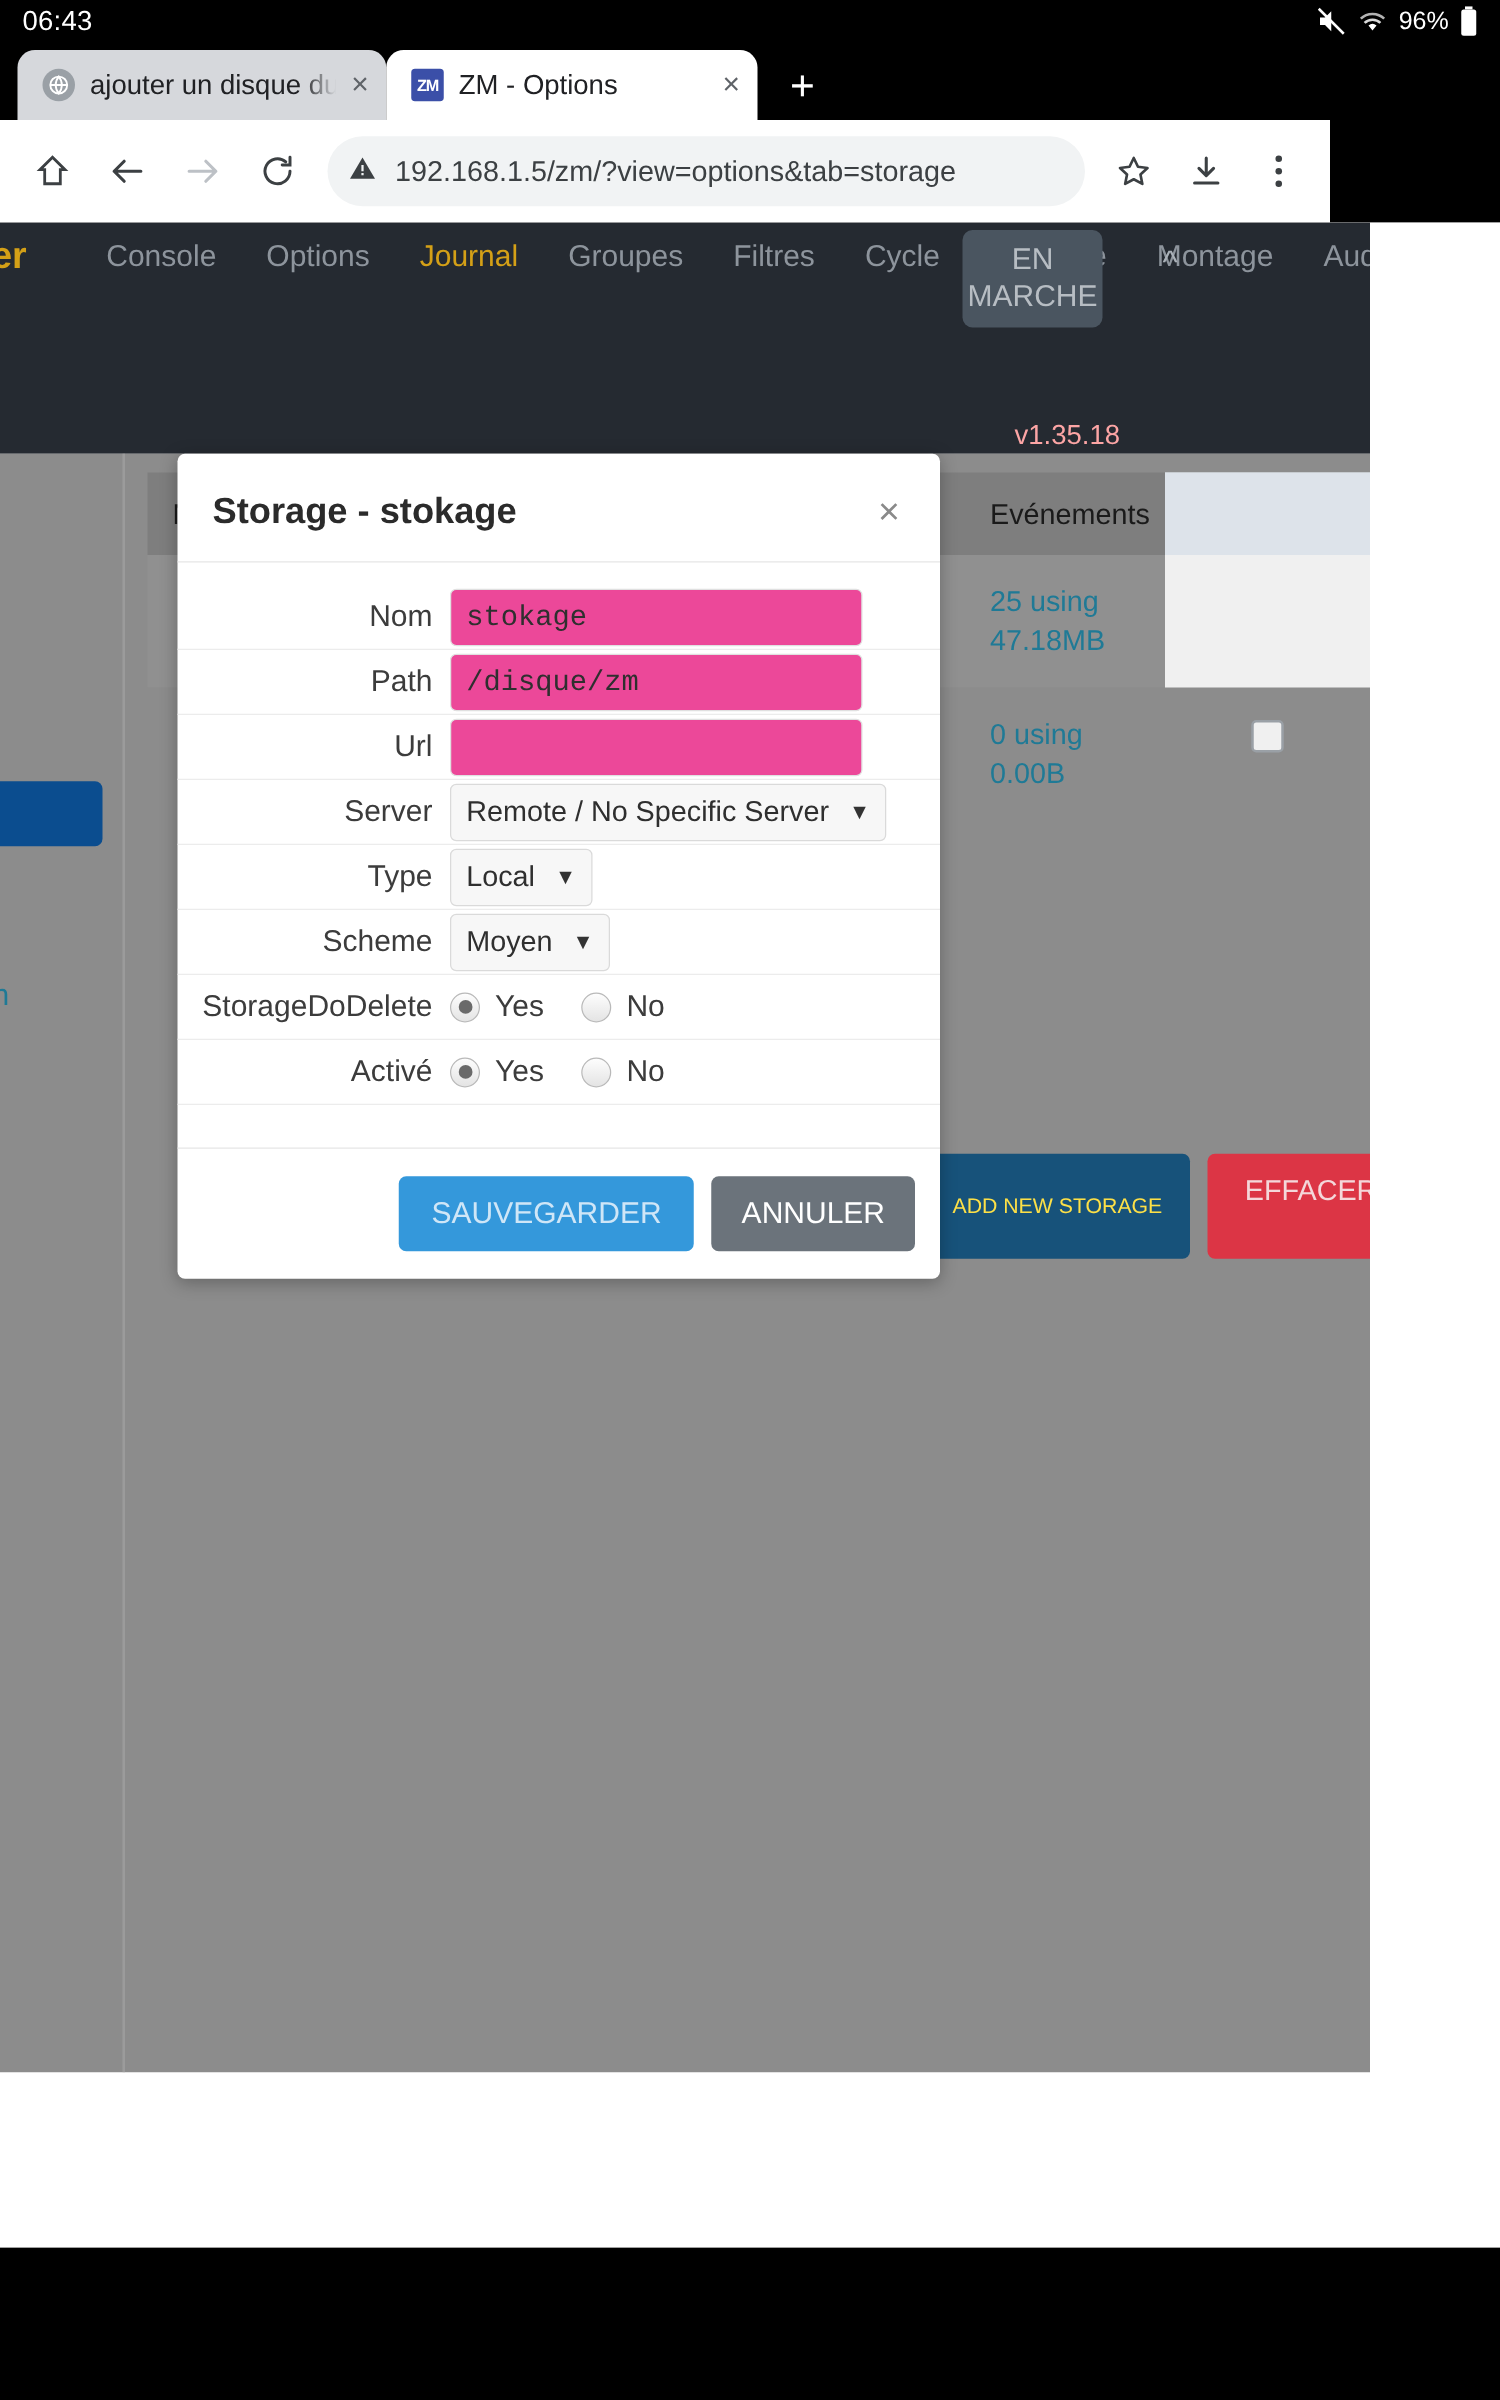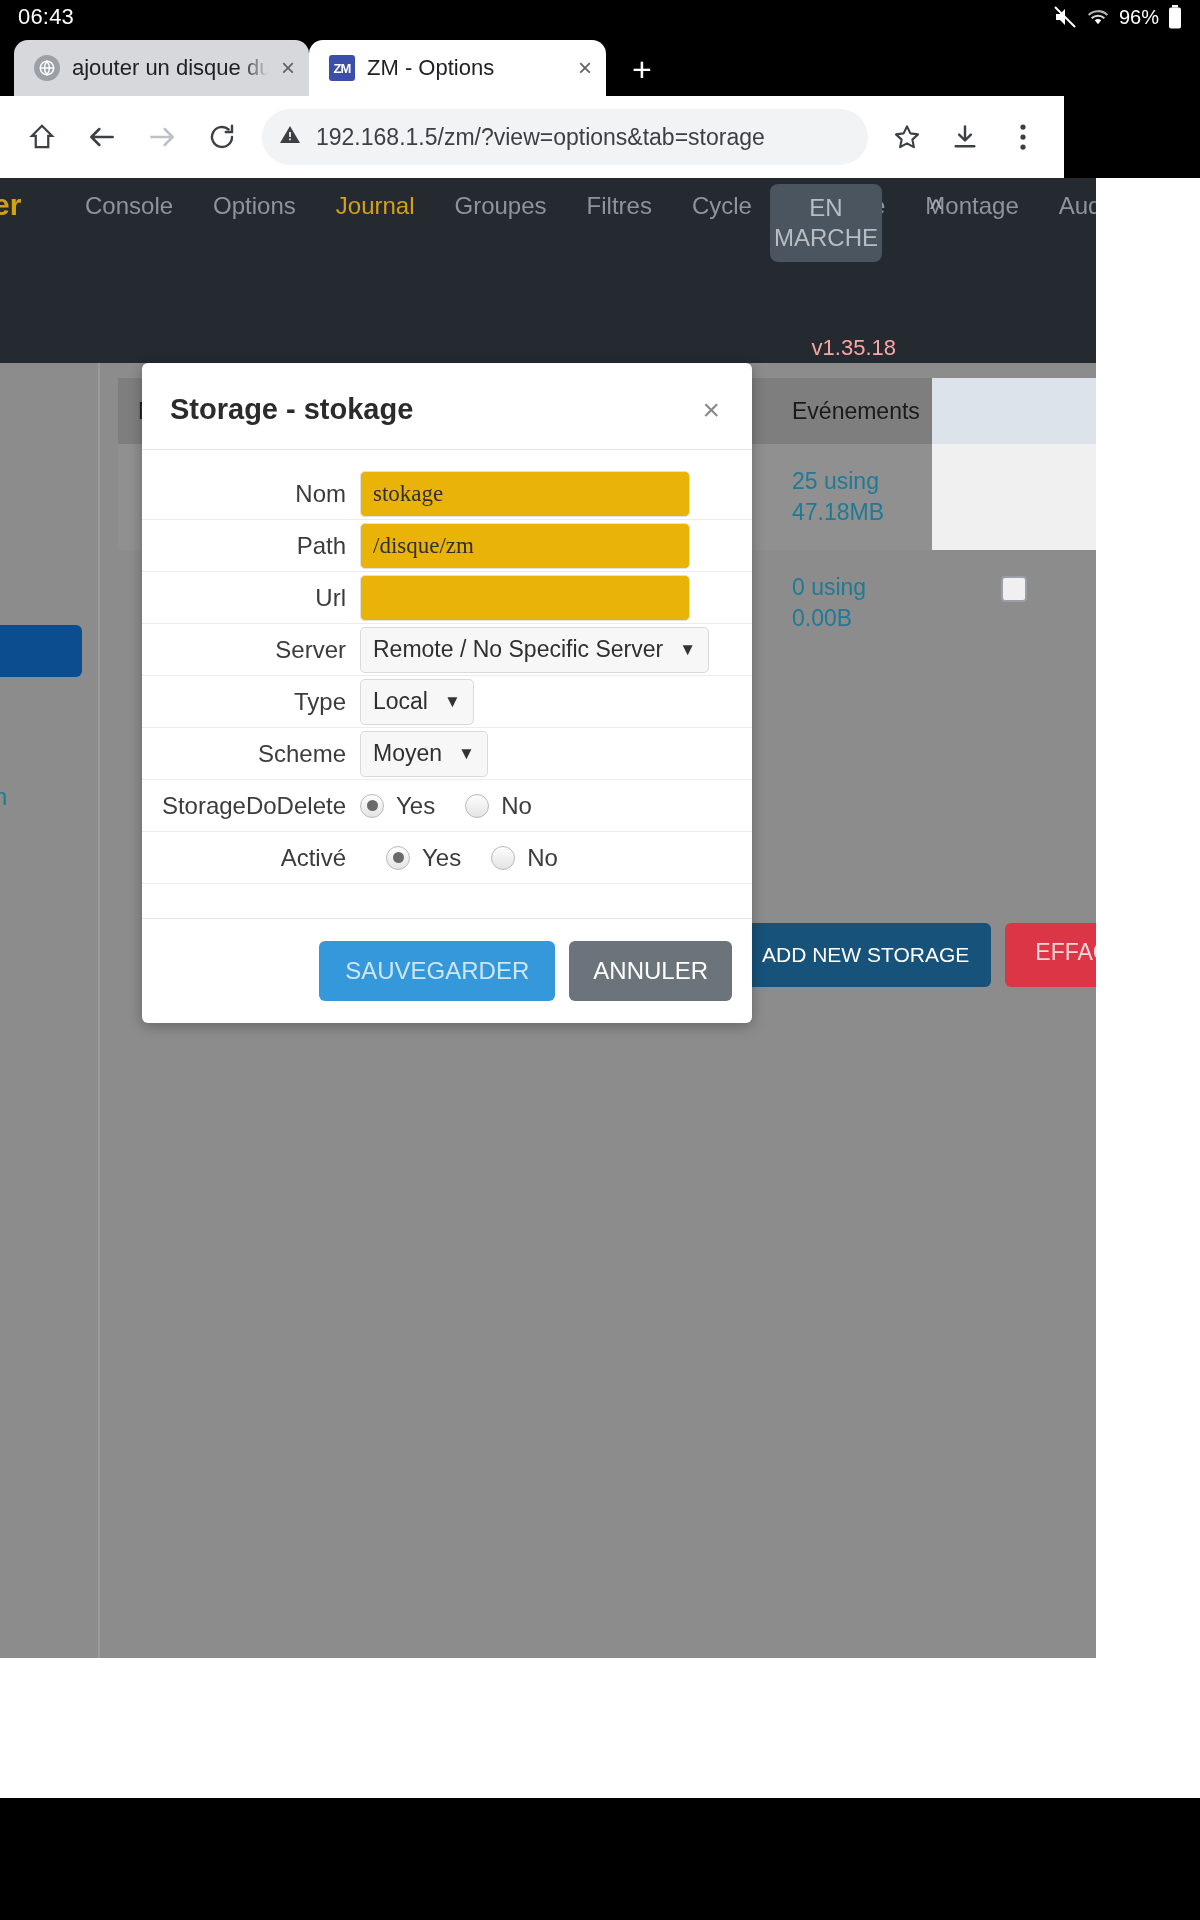--- a/index.html
+++ b/index.html
@@ -156,22 +156,22 @@
     width: 26px; height: 26px; border: 2px solid #9aa0a6; border-radius: 4px;
     background: #f0f0f0;
   }
   .sel-bg-1 { position: absolute; right: 0; top: 66px; width: 164px; height: 106px; background: #f0f0f0; }
   .sel-bg-0 { position: absolute; right: 0; top: 0; width: 164px; height: 66px; background: #dde3ea; }
 
   .action-row {
     position: absolute; left: 740px; top: 560px; display: flex; gap: 14px;
   }
   .btn-add {
-    background: #17527a; color: #ffffff; font-size: 21px;
-    padding: 20px 22px; border-radius: 6px; white-space: nowrap;
+    background: #17527a; color: #fde047; font-size: 17px;
+    padding: 32px 22px; border-radius: 6px; white-space: nowrap;
   }
   .btn-del {
     background: #dc3545; color: #f4d7da; font-size: 23px;
     padding: 16px 30px; border-radius: 6px; white-space: nowrap;
   }
 
   
   .right-gutter {
     position: absolute; top: 0; right: 0; width: 104px; height: 1480px;
     background: #fff;
@@ -193,31 +193,31 @@
   }
   .modal-title { font-size: 29px; color: #2b2b2b; font-weight: bold; }
   .modal-close {
     font-size: 30px; color: #8a8a8a; line-height: 1; padding: 2px 4px;
   }
   .modal-body { border-top: 1px solid #e6e6e6; padding: 18px 0 34px 0; }
   .form-row {
     display: flex; align-items: center; border-bottom: 1px solid #ececec;
     min-height: 52px; padding: 0 10px;
   }
-  .form-row:last-child { border-bottom: 1px solid #ececec; gap: 26px; }
+  .form-row:last-child { border-bottom: 1px solid #ececec; }
   .form-label {
     width: 208px; text-align: right; padding-right: 14px;
     font-size: 24px; color: #3c3c3c; flex: 0 0 208px;
   }
   .form-field { flex: 1 1 auto; display: flex; align-items: center; }
   .txt-input {
-    width: 330px; height: 46px; background: #eab308;
+    width: 330px; height: 46px; background: #ec4899;
     border: 1px solid #e0e0e0; border-radius: 5px;
     font-size: 23px; color: #2f2f2f; padding: 0 12px;
-    font-family: Liberation Serif, serif;
+    font-family: Liberation Mono, monospace;
   }
   .sel-input {
     height: 46px; background: #f7f7f7; border: 1px solid #dadada;
     border-radius: 5px; font-size: 23px; color: #2f2f2f;
     display: flex; align-items: center; gap: 16px; padding: 0 12px;
   }
   .sel-caret { font-size: 17px; color: #333; }
   .radio-set { display: flex; align-items: center; gap: 12px; }
   .radio {
     width: 24px; height: 24px; border-radius: 50%;

